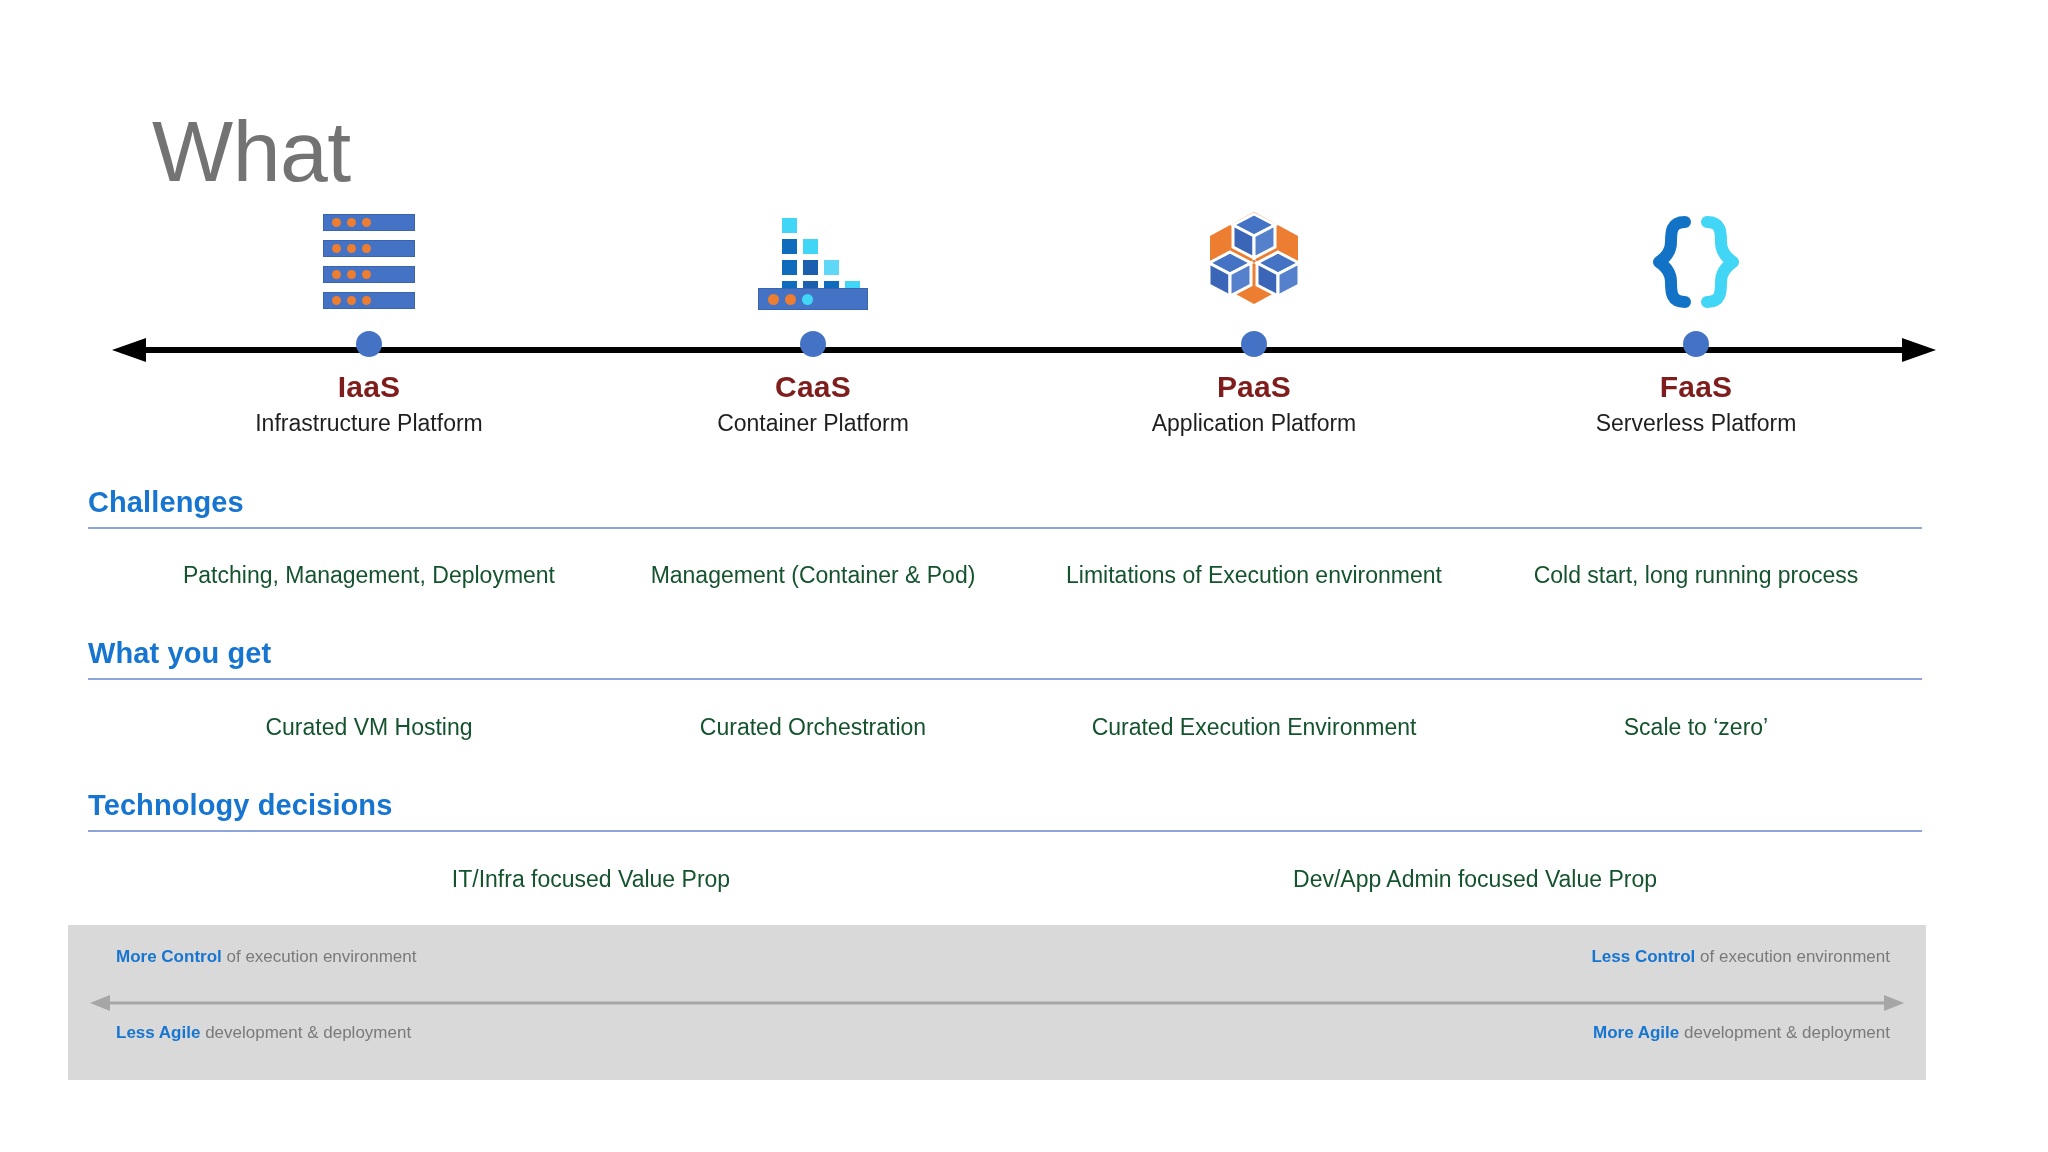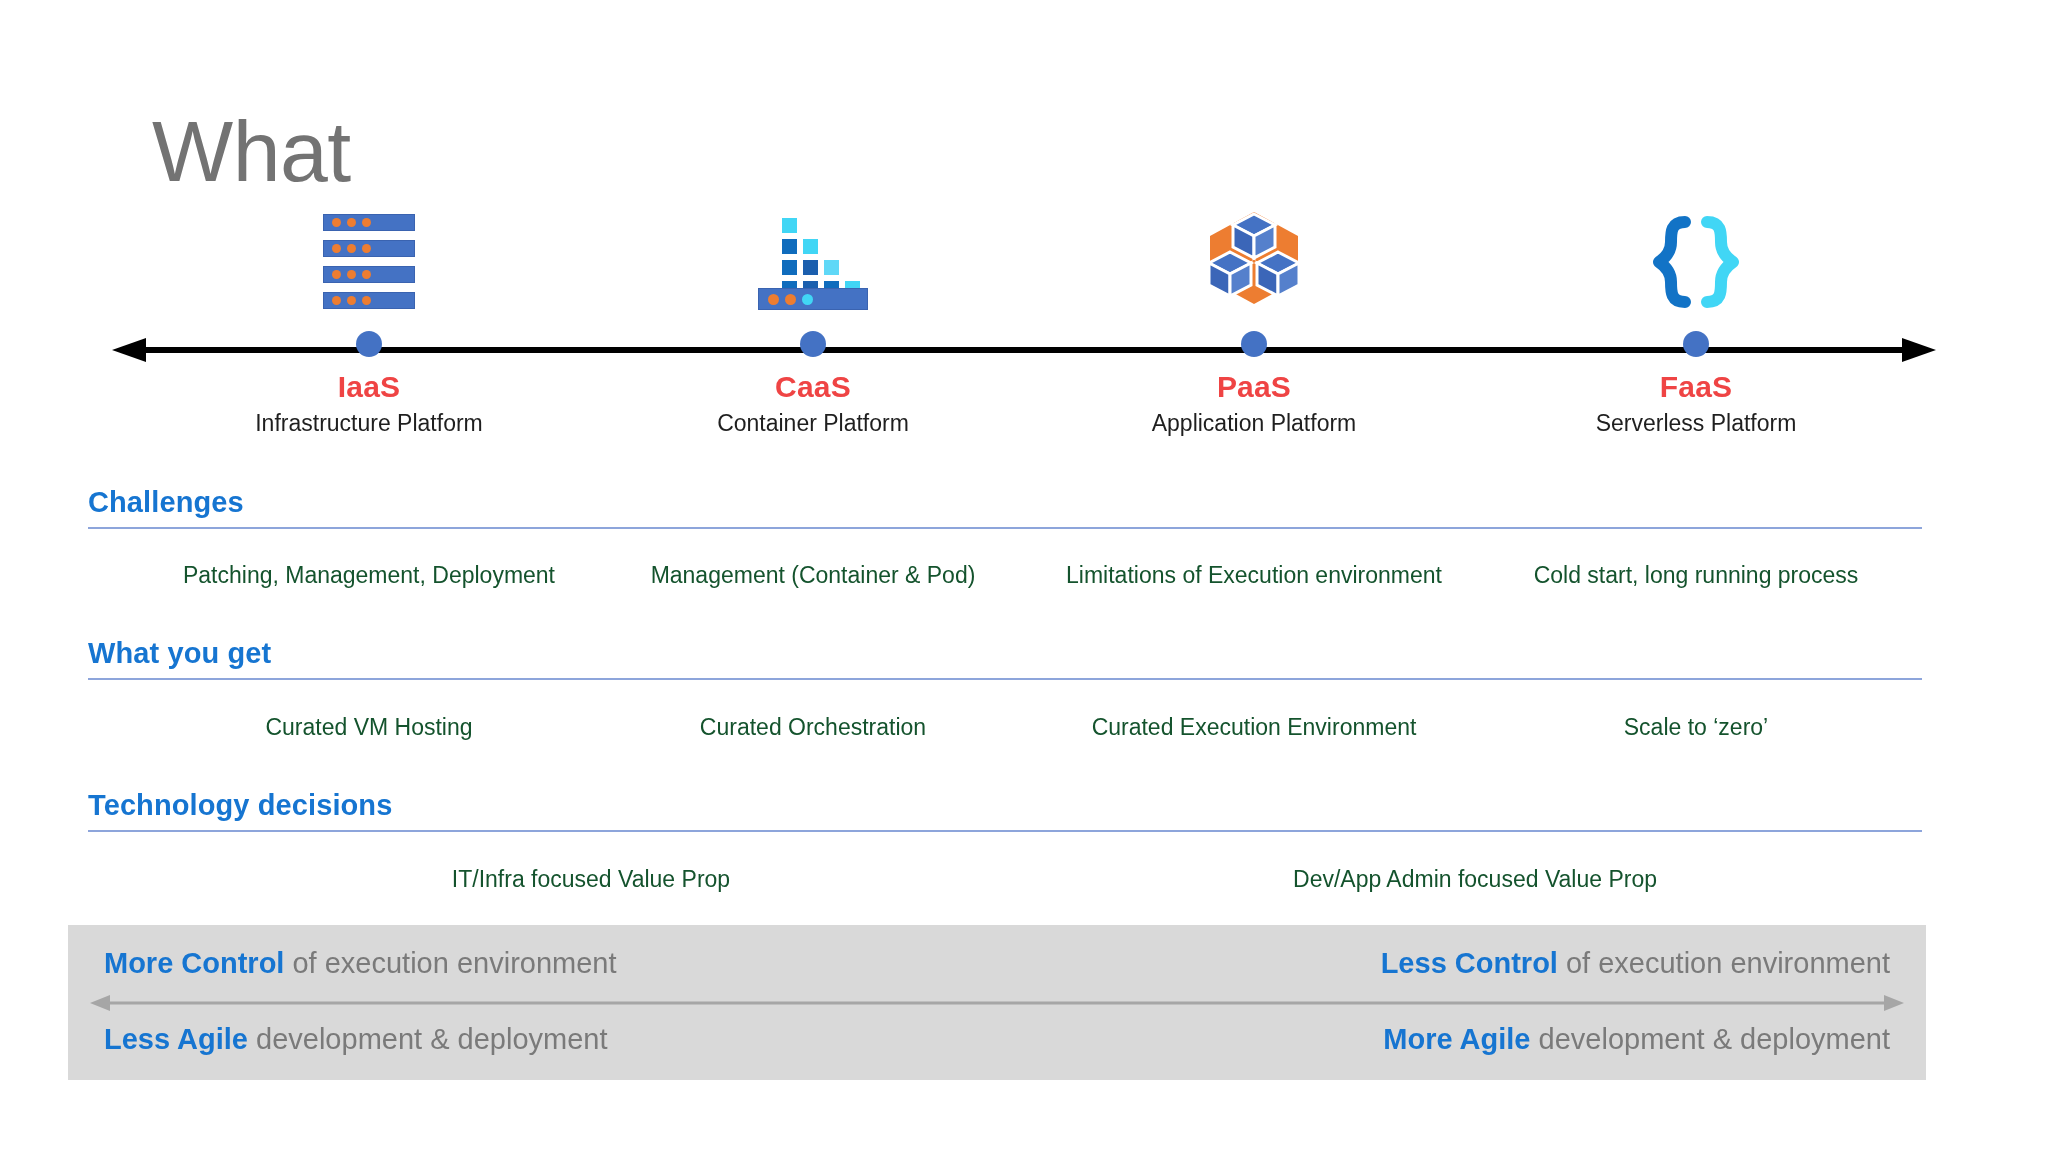--- a/index.html
+++ b/index.html
@@ -131,21 +131,21 @@
   }
 
   .stage-name {
     position: absolute;
     left: 0;
     top: 170px;
     width: 320px;
     text-align: center;
     font-size: 30px;
     font-weight: 700;
-    color: #ef4444;
+    color: #7f1d1d;
     letter-spacing: 0.2px;
   }
   .stage-sub {
     position: absolute;
     left: 0;
     top: 210px;
     width: 320px;
     text-align: center;
     font-size: 23px;
     font-weight: 400;
@@ -189,23 +189,24 @@
   .footer-band {
     position: absolute;
     left: 68px;
     top: 925px;
     width: 1858px;
     height: 155px;
     background: #D9D9D9;
   }
   .footer-text {
     position: absolute;
-    font-size: 29px;
+    font-size: 17px;
     color: #7a7a7a;
     white-space: nowrap;
+    margin-left: 12px;
   }
   .footer-text b {
     color: #1675D1;
     font-weight: 700;
   }
   .footer-left  { left: 36px; }
   .footer-right { right: 36px; text-align: center; }
   .footer-row-top { top: 22px; }
   .footer-row-bot { top: 98px; }
 

